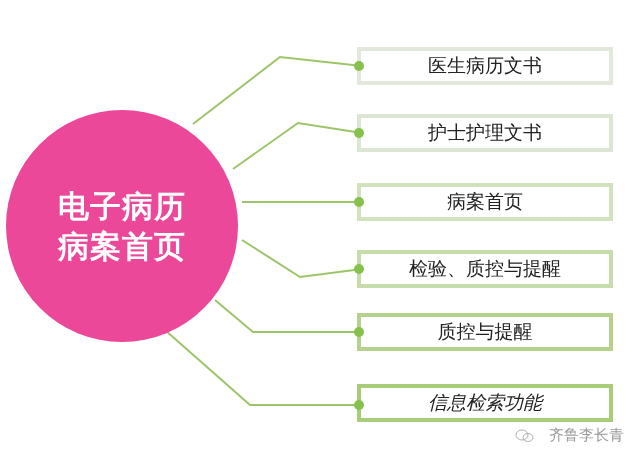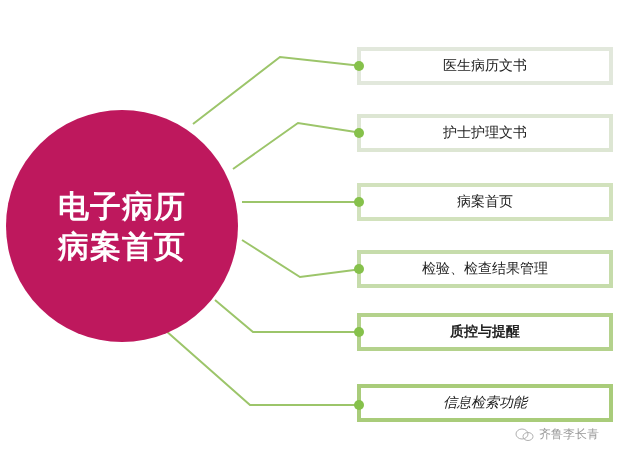--- a/index.html
+++ b/index.html
@@ -1,37 +1,37 @@
 <!DOCTYPE html>
 <html><head>
 <meta charset="utf-8">
 <style>
   html, body { margin: 0; padding: 0; background: #ffffff; }
   body { width: 640px; height: 465px; position: relative; overflow: hidden;
          font-family: "DejaVu Sans", "Liberation Sans", sans-serif; }
   .canvas { position: absolute; left: 0; top: 0; width: 640px; height: 465px; }
   svg.lines { position: absolute; left: 0; top: 0; width: 640px; height: 465px; }
   .hub { position: absolute; left: 6px; top: 110px; width: 232px; height: 232px;
-         border-radius: 50%; background: #be185d;
+         border-radius: 50%; background: #ec4899;
          display: flex; align-items: center; justify-content: center; }
   .hub-title { color: #ffffff; font-weight: bold; font-size: 31px; line-height: 40px;
                text-align: center; width: 140px; letter-spacing: 1px; }
   .box { position: absolute; left: 357px; width: 256px; height: 38px;
          background: #ffffff; border: 4px solid #d9e3cc; box-sizing: border-box;
          display: flex; align-items: center; justify-content: center;
-         font-size: 14px; color: #222222; }
+         font-size: 19px; color: #222222; }
   .box.b0 { top: 47px; border-color: #e2e8dc; }
   .box.b1 { top: 114px; border-color: #dde6d3; }
   .box.b2 { top: 183px; border-color: #d2e2bd; }
   .box.b3 { top: 250px; border-color: #c6dcab; }
-  .box.b4 { top: 313px; border-color: #b4d28c; font-weight: bold; }
+  .box.b4 { top: 313px; border-color: #b4d28c; }
   .box.b5 { top: 384px; border-color: #a9cc7a; font-style: italic; }
   .dot { position: absolute; width: 10px; height: 10px; border-radius: 50%; background: #86c14b; }
-  .watermark { position: absolute; left: 515px; top: 426px; font-size: 12px; color: #9a9a9a;
-               display: flex; align-items: center; gap: 4px; }
+  .watermark { position: absolute; left: 515px; top: 426px; font-size: 15px; color: #9a9a9a;
+               display: flex; align-items: center; gap: 14px; }
   .wm-icon { width: 20px; height: 14px; }
 </style>
 </head>
 <body>
 
 <div class="canvas">
 
   <svg class="lines" viewBox="0 0 640 465">
     <g fill="none" stroke="#9cc56a" stroke-width="2">
       <polyline points="193,124 280,57 362,66"></polyline>
@@ -53,21 +53,21 @@
   <div class="box b0">
     <span>医生病历文书</span>
   </div>
   <div class="box b2">
     <span>病案首页</span>
   </div>
   <div class="box b1">
     <span>护士护理文书</span>
   </div>
   <div class="box b3">
-    <span>检验、检查结果管理</span>
+    <span>检验、质控与提醒</span>
   </div>
   <div class="box b4">
     <span>质控与提醒</span>
   </div>
   <div class="box b5">
     <span>信息检索功能</span>
   </div>
 
   <div class="dot" style="left:354px; top:61px;"></div>
   <div class="dot" style="left:354px; top:128px;"></div>

